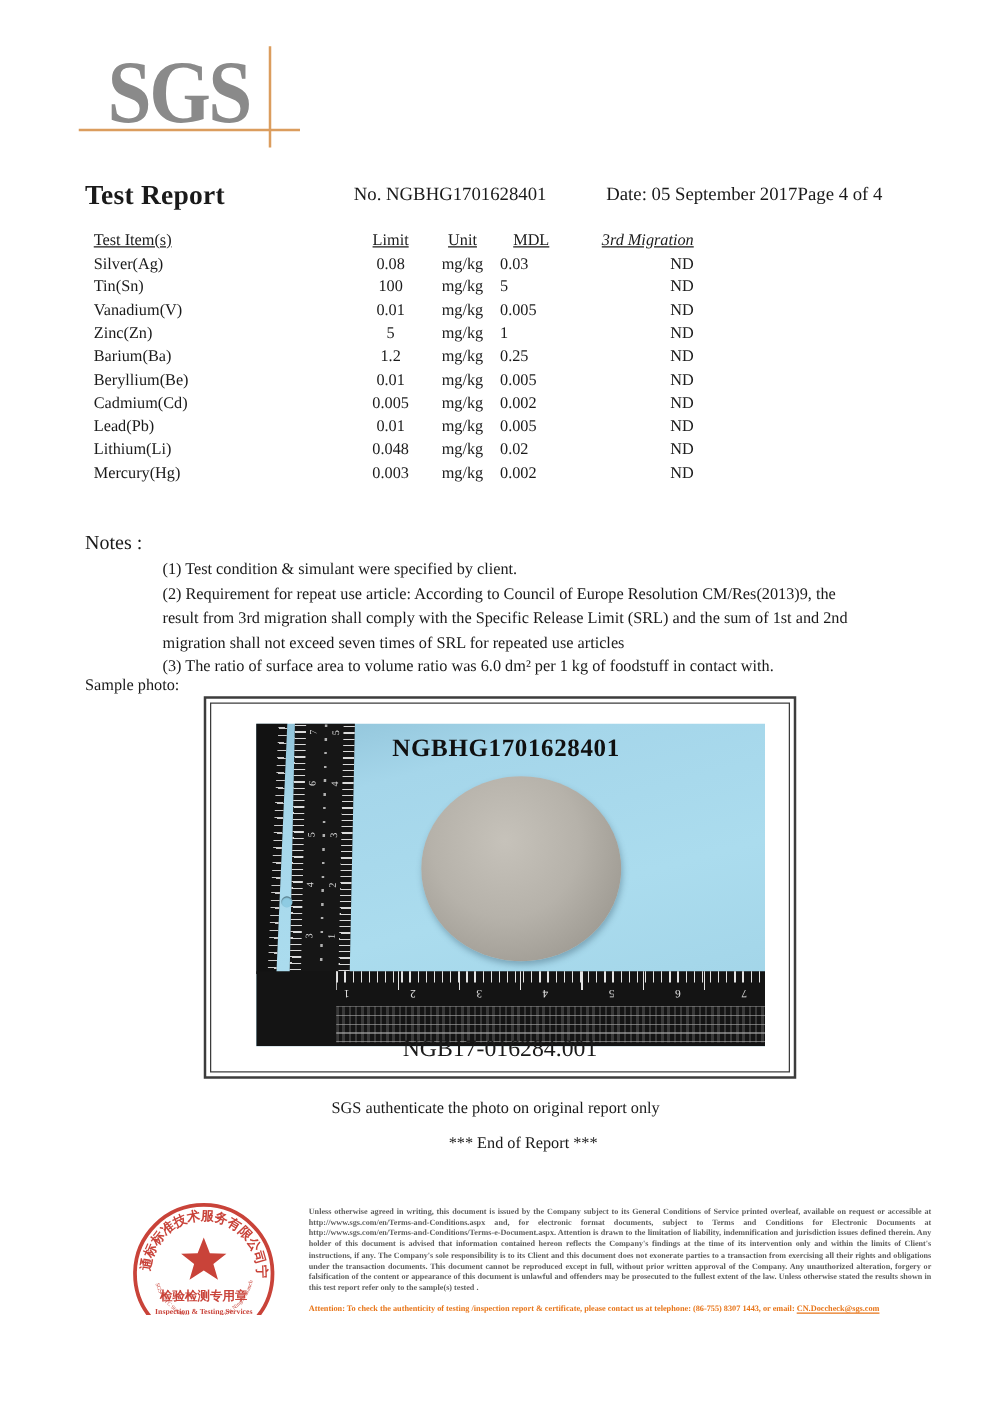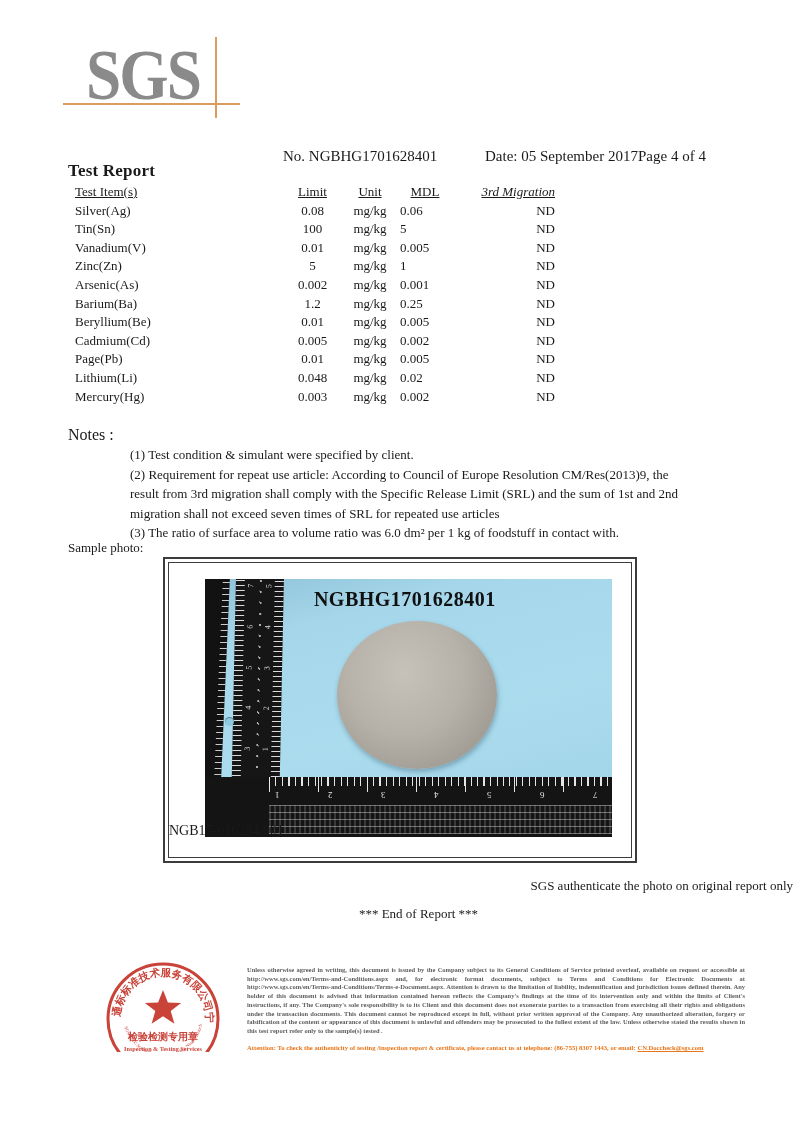--- a/index.html
+++ b/index.html
@@ -7,21 +7,21 @@
         font-family:Liberation Serif, serif;color:#1a1a1a;}
   .abs{position:absolute;}
 
   
   .logo-text{left:86px;top:34px;font-size:66px;font-weight:bold;color:#8a8a8a;
              letter-spacing:-2px;transform:scale(.96,1.08);transform-origin:left top;}
   .logo-hline{left:63px;top:103px;width:177px;height:2px;background:#db9d5e;}
   .logo-vline{left:215px;top:37px;width:2px;height:81px;background:#db9d5e;}
 
   
-  .title{left:68px;top:161px;font-size:17px;font-weight:bold;letter-spacing:.2px;}
+  .title{left:68px;top:143px;font-size:22px;font-weight:bold;letter-spacing:.2px;}
   .hmeta{top:148px;font-size:15px;}
   .m-no{left:283px;} .m-date{left:485px;} .m-page{left:638px;}
 
   
   table.results{position:absolute;left:75px;top:183px;border-collapse:collapse;font-size:13px;}
   table.results th,table.results td{padding:0;font-weight:normal;height:18.6px;line-height:18.6px;white-space:nowrap;}
   th.c-item,td.c-item{text-align:left;width:210px;}
   .c-limit{width:55px;text-align:center;margin-left:32px;}
   .c-unit{width:60px;text-align:center;}
   .c-mdl{width:50px;}
@@ -70,24 +70,24 @@
   .h-ruler .tk2{position:absolute;left:64px;right:0;top:0;height:15px;
          background:repeating-linear-gradient(to right,rgba(240,240,240,.95) 0 1px,transparent 1px 49px);}
   .h-nums{position:absolute;left:70px;right:14px;top:13px;display:flex;
          justify-content:space-between;color:#e6e6e6;font-size:9px;}
   .h-nums span{transform:rotate(180deg);display:block;}
   .h-rows{position:absolute;left:64px;right:0;top:28px;bottom:3px;opacity:.75;
          background:repeating-linear-gradient(to bottom,rgba(225,225,225,.6) 0 1px,transparent 1px 7px),
                     repeating-linear-gradient(to right,rgba(190,190,190,.3) 0 2px,transparent 2px 5px);}
   .photo-id{position:absolute;left:50%;top:9px;transform:translateX(-52%);
          font-size:20px;font-weight:bold;color:#101010;letter-spacing:.5px;white-space:nowrap;}
-  .photo-caption{position:absolute;left:0;right:0;bottom:18px;font-size:14px;}
-
-  
-  .auth-line{left:0;right:0;top:878px;text-align:right;font-size:13px;}
+  .photo-caption{position:absolute;left:0;right:0;bottom:6px;text-align:center;font-size:19px;}
+
+  
+  .auth-line{left:0;right:0;top:878px;text-align:center;font-size:13px;}
   .end-line{left:0;right:0;top:906px;text-align:center;font-size:13px;padding-left:44px;}
 
   
   .legal{left:247px;top:966px;width:498px;font-size:6.5px;line-height:8.7px;font-weight:bold;
          color:#5e5e5e;text-align:justify;letter-spacing:0;}
   .attention{left:247px;top:1044px;width:498px;font-size:6.6px;line-height:8.6px;font-weight:bold;
          color:#e8761a;}
   .attention .mail{text-decoration:underline;}
   .addr{left:250px;width:496px;display:flex;align-items:baseline;color:#2e2e2e;font-weight:bold;white-space:nowrap;}
   .addr1{top:1063px;font-size:5.6px;}
@@ -122,21 +122,21 @@
         <th class="c-unit">Unit</th>
         <th class="c-mdl">MDL</th>
         <th class="c-mig">3rd Migration</th>
       </tr>
     </thead>
     <tbody>
         <tr>
         <td class="c-item">Silver(Ag)</td>
         <td class="c-limit">0.08</td>
         <td class="c-unit">mg/kg</td>
-        <td class="c-mdl">0.06</td>
+        <td class="c-mdl">0.03</td>
         <td class="c-mig">ND</td>
       </tr>
         <tr>
         <td class="c-item">Tin(Sn)</td>
         <td class="c-limit">100</td>
         <td class="c-unit">mg/kg</td>
         <td class="c-mdl">5</td>
         <td class="c-mig">ND</td>
       </tr>
         <tr>
@@ -147,27 +147,20 @@
         <td class="c-mig">ND</td>
       </tr>
         <tr>
         <td class="c-item">Zinc(Zn)</td>
         <td class="c-limit">5</td>
         <td class="c-unit">mg/kg</td>
         <td class="c-mdl">1</td>
         <td class="c-mig">ND</td>
       </tr>
         <tr>
-        <td class="c-item">Arsenic(As)</td>
-        <td class="c-limit">0.002</td>
-        <td class="c-unit">mg/kg</td>
-        <td class="c-mdl">0.001</td>
-        <td class="c-mig">ND</td>
-      </tr>
-        <tr>
         <td class="c-item">Barium(Ba)</td>
         <td class="c-limit">1.2</td>
         <td class="c-unit">mg/kg</td>
         <td class="c-mdl">0.25</td>
         <td class="c-mig">ND</td>
       </tr>
         <tr>
         <td class="c-item">Beryllium(Be)</td>
         <td class="c-limit">0.01</td>
         <td class="c-unit">mg/kg</td>
@@ -175,21 +168,21 @@
         <td class="c-mig">ND</td>
       </tr>
         <tr>
         <td class="c-item">Cadmium(Cd)</td>
         <td class="c-limit">0.005</td>
         <td class="c-unit">mg/kg</td>
         <td class="c-mdl">0.002</td>
         <td class="c-mig">ND</td>
       </tr>
         <tr>
-        <td class="c-item">Page(Pb)</td>
+        <td class="c-item">Lead(Pb)</td>
         <td class="c-limit">0.01</td>
         <td class="c-unit">mg/kg</td>
         <td class="c-mdl">0.005</td>
         <td class="c-mig">ND</td>
       </tr>
         <tr>
         <td class="c-item">Lithium(Li)</td>
         <td class="c-limit">0.048</td>
         <td class="c-unit">mg/kg</td>
         <td class="c-mdl">0.02</td>

